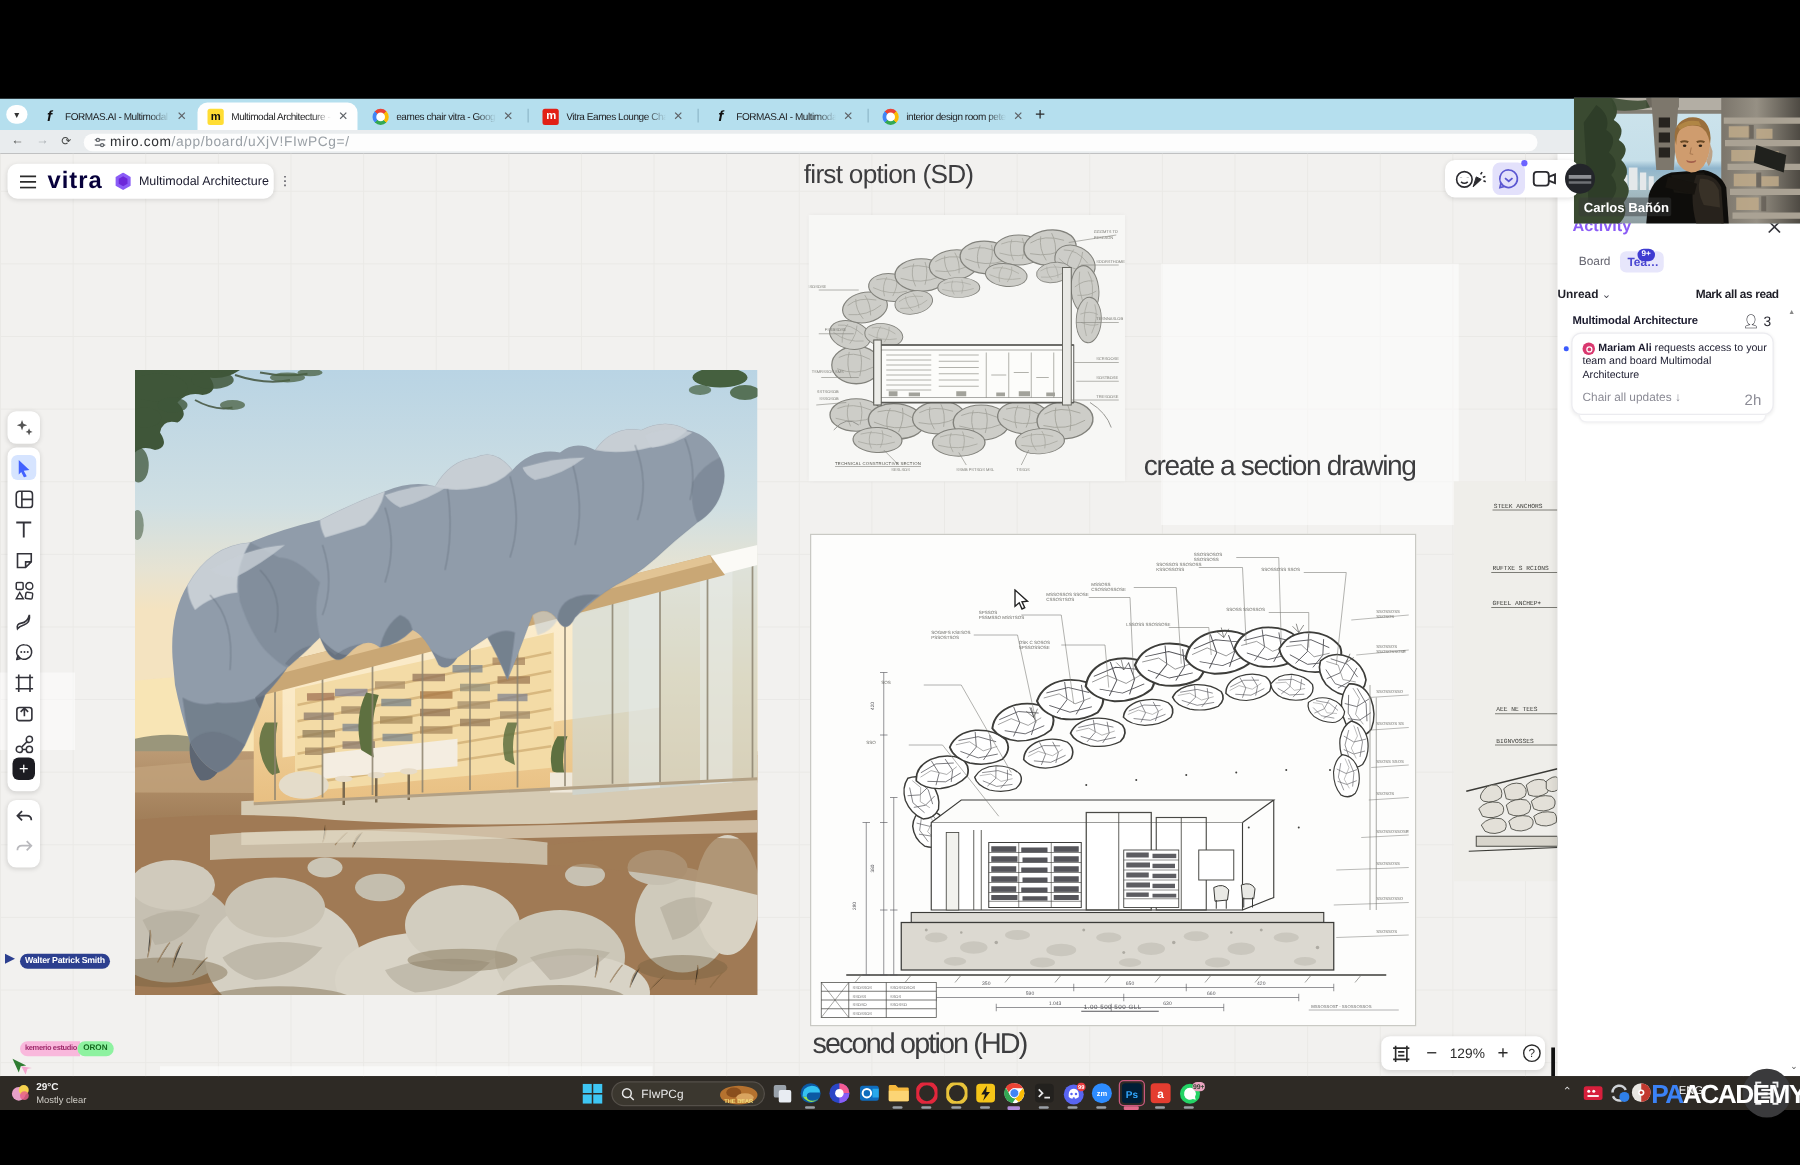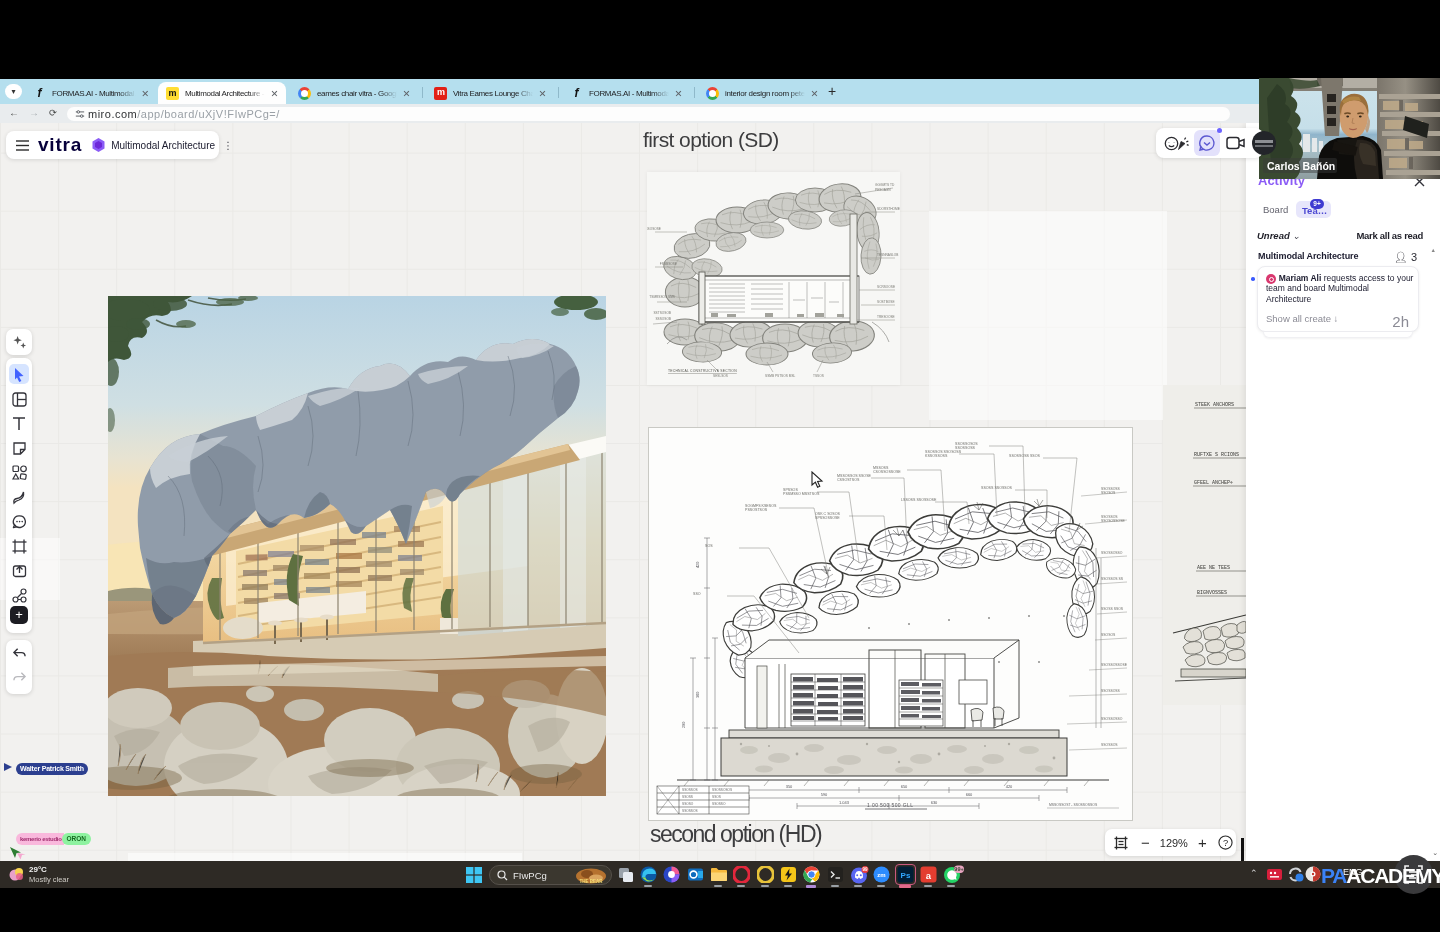--- a/index.html
+++ b/index.html
@@ -121,20 +121,21 @@
         <span style="color:#9aa0a6;">/app/board/uXjV!FIwPCg=/</span>
     </div>
   </div>
   <div id="canvas">
 
     <div class="abs" style="left:929px;top:88px;width:238px;height:209px;background:rgba(255,255,255,0.55);"></div>
     <div class="abs" style="left:0px;top:415px;width:60px;height:62px;background:rgba(255,255,255,0.5);"></div>
     <div class="abs" style="left:128px;top:730px;width:394px;height:8px;background:rgba(255,255,255,0.55);"></div>
 
     <div class="cantext" style="left:643px;top:5px;font-size:21px;letter-spacing:-0.6px;">first option (SD)</div>
+    <div class="cantext" style="left:915px;top:237px;font-size:22.5px;letter-spacing:-1.1px;">create a section drawing</div>
     <div class="cantext" style="left:650px;top:698px;font-size:23px;letter-spacing:-1.5px;">second option (HD)</div>
 
     <div id="photo" class="abs" style="left:108px;top:173px;width:498px;height:500px;">
     <svg width="498" height="500" viewBox="0 0 498 500">
       <defs>
         <linearGradient id="psky" x1="0" y1="0" x2="0" y2="1">
           <stop offset="0" stop-color="#b9d4e4"></stop>
               <stop offset="0.35" stop-color="#cfdfe3"></stop>
           <stop offset="0.52" stop-color="#e7e3d2"></stop>
               <stop offset="0.62" stop-color="#f4e3c0"></stop>
@@ -952,31 +953,31 @@
 
     <div id="panel">
       <div style="position:absolute;left:12px;top:50px;font-size:13px;font-weight:bold;color:#8b5cf6;">Activity</div>
       <svg width="11" height="11" viewBox="0 0 11 11" style="position:absolute;left:168px;top:53px;">
           <path d="M1 1 L10 10 M10 1 L1 10" stroke="#33333a" stroke-width="1.4"></path>
         </svg>
       <div style="position:absolute;left:17px;top:81px;font-size:9.5px;color:#63636e;">Board</div>
       <div style="position:absolute;left:50px;top:78px;width:35px;height:17px;background:#e7e6fb;border-radius:5px;"></div>
       <div style="position:absolute;left:56px;top:82px;font-size:9.5px;color:#4b47d2;font-weight:bold;">Tea…</div>
       <div style="position:absolute;left:64px;top:76px;width:14px;height:9.5px;background:#3f3bd1;border-radius:5px;color:#fff;font-size:6.5px;text-align:center;line-height:9.5px;font-weight:bold;">9+</div>
-      <div style="position:absolute;left:11px;top:107px;font-size:9.5px;font-weight:bold;color:#1f1f28;font-style:italic;">Unread <span style="font-weight:normal;font-size:9px;color:#44444e;">⌄</span></div>
+      <div style="position:absolute;left:0;top:107px;font-size:9.5px;font-weight:bold;color:#1f1f28;">Unread <span style="font-weight:normal;font-size:9px;color:#44444e;">⌄</span></div>
       <div style="position:absolute;right:17px;top:107px;font-size:9.5px;font-weight:bold;letter-spacing:-0.3px;color:#1f1f28;">Mark all as read</div>
       <div style="position:absolute;left:12px;top:128px;font-size:9px;font-weight:bold;letter-spacing:-0.1px;color:#1b1b2e;">Multimodal Architecture</div>
       <div style="position:absolute;right:23px;top:128px;font-size:11px;color:#2b2b33;">👤︎ 3</div>
       <div style="position:absolute;left:5px;top:154px;width:3.5px;height:3.5px;border-radius:50%;background:#3b5bfd;"></div>
       <div style="position:absolute;left:11px;top:143px;width:162px;height:66px;background:#fff;border:1px solid #ececf0;border-radius:8px;box-shadow:0 1px 3px rgba(0,0,0,.07);">
         <div style="position:absolute;left:8px;top:6px;width:150px;font-size:8.5px;line-height:10.4px;color:#1b1b2e;"><span style="color:transparent;">●●</span> <b>Mariam Ali</b> requests access to your team and board Multimodal Architecture</div>
         <div style="position:absolute;left:8px;top:7px;width:10px;height:10px;border-radius:50%;background:#d9386f;"></div>
         <div style="position:absolute;left:10.5px;top:9.5px;width:5px;height:5px;border-radius:50%;border:1px solid #fff;box-sizing:border-box;"></div>
-        <div style="position:absolute;left:8px;top:46px;font-size:9.5px;color:#8b8b95;">Show all create ↓</div>
-        <div style="position:absolute;right:9px;top:46px;font-size:15px;color:#8b8b95;">2h</div>
+        <div style="position:absolute;left:8px;top:46px;font-size:9.5px;color:#8b8b95;">Chair all updates ↓</div>
+        <div style="position:absolute;right:9px;top:46px;font-size:12px;color:#8b8b95;">2h</div>
       </div>
       <div style="position:absolute;left:17px;top:209px;width:150px;height:6px;background:#fff;border:1px solid #f0f0f3;border-top:none;border-radius:0 0 8px 8px;box-shadow:0 1px 2px rgba(0,0,0,.05);"></div>
       <div style="position:absolute;right:4px;top:124px;font-size:5.5px;color:#888;">▲</div>
       <div style="position:absolute;right:2px;top:726px;font-size:7px;color:#555;">⌄</div>
     </div>
   </div>
   <div id="taskbar">
     <svg style="position:absolute;left:7px;top:4px;" width="19" height="19" viewBox="0 0 19 19">
         <circle cx="8" cy="10" r="5.5" fill="#e8a0c8"></circle>
         <circle cx="12" cy="7" r="4" fill="#f6d24e"></circle>

